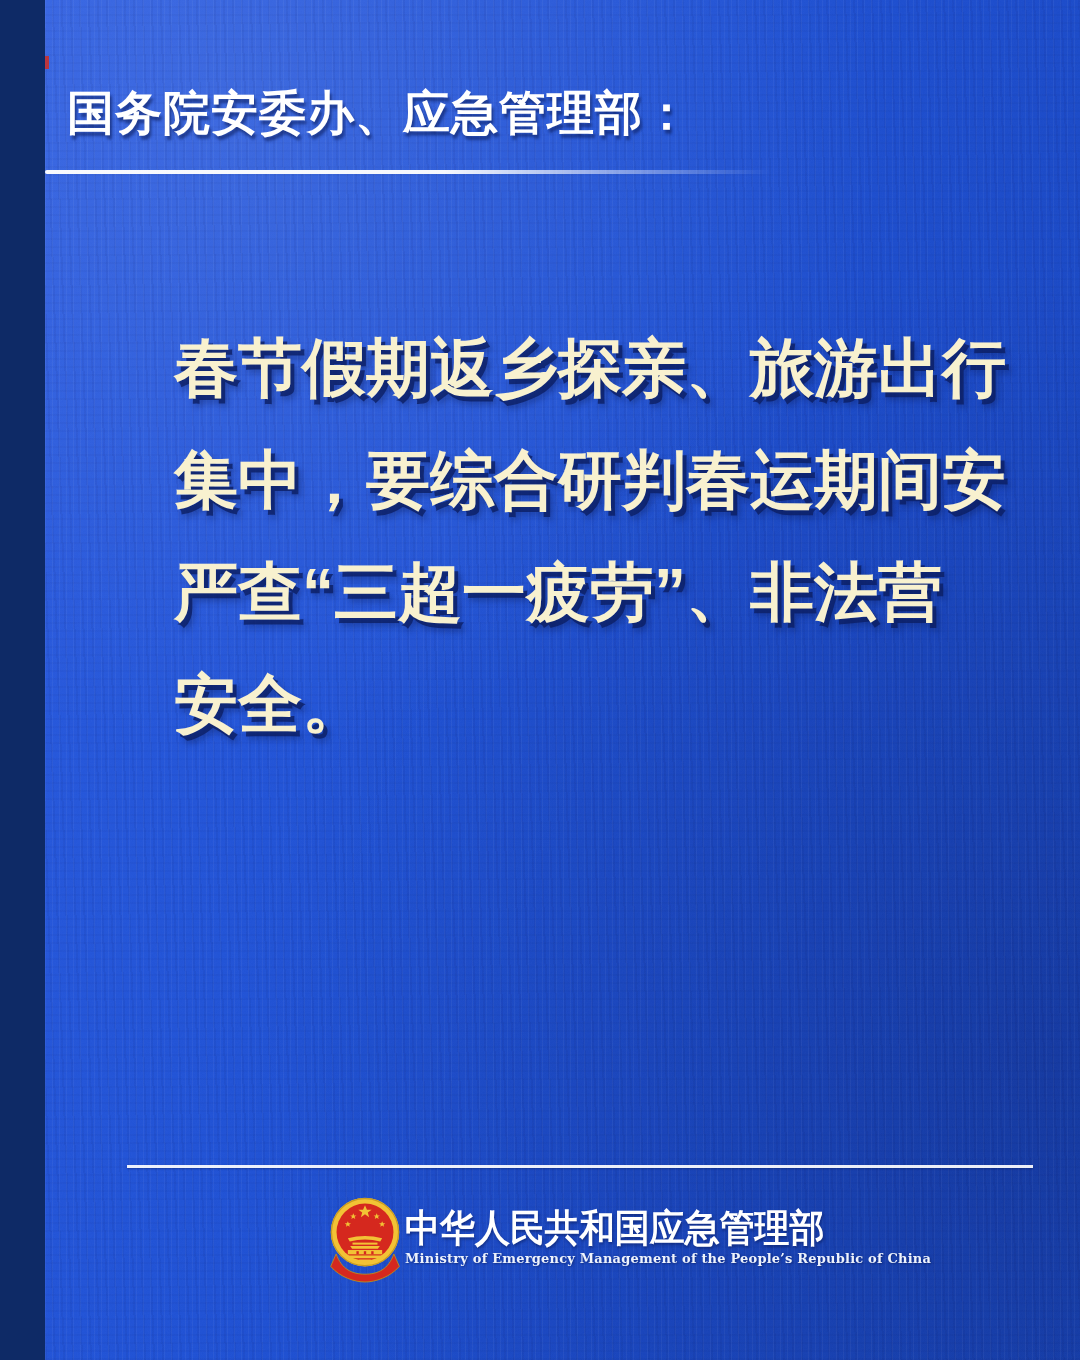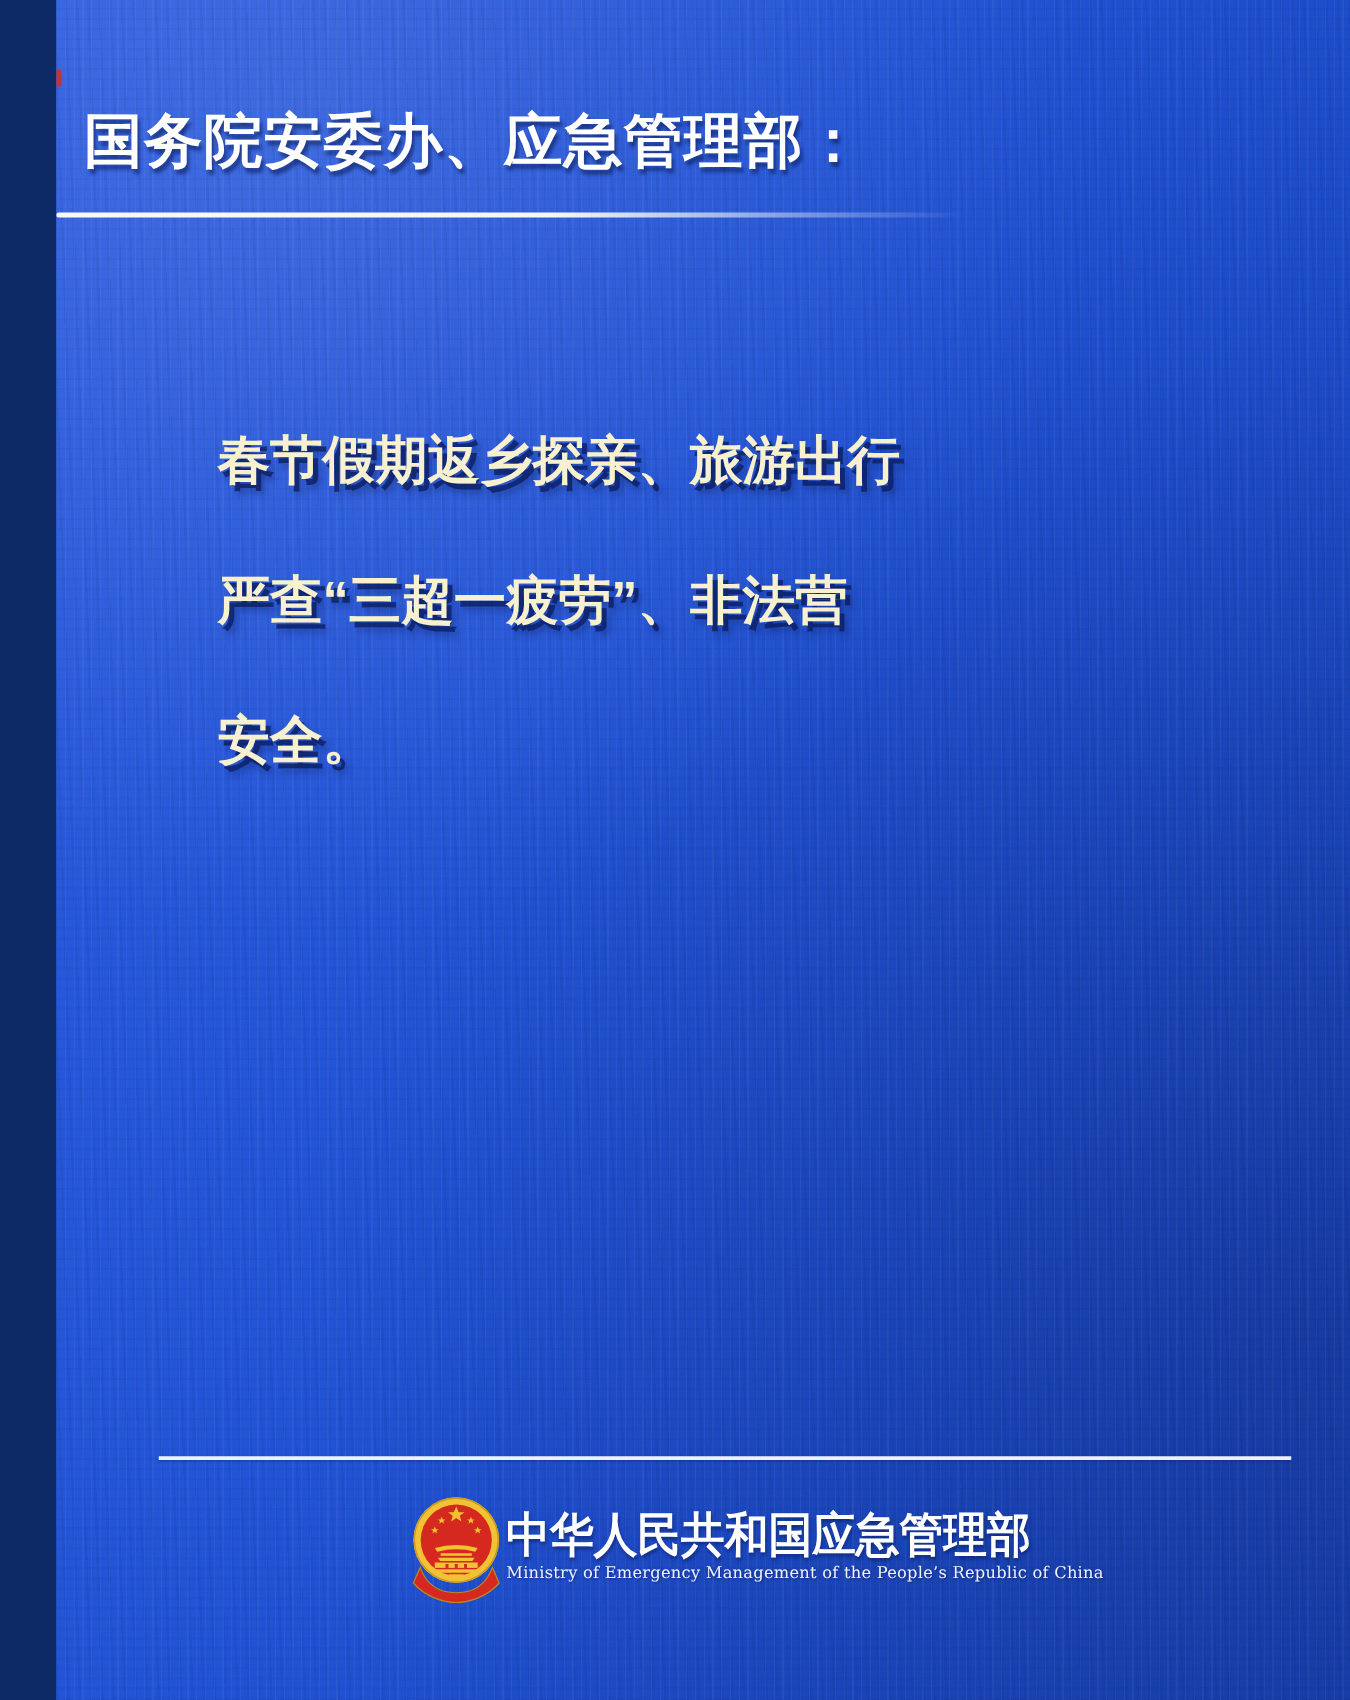--- a/index.html
+++ b/index.html
@@ -32,42 +32,42 @@
     color:#ffffff;white-space:nowrap;
     text-shadow:2px 4px 3px rgba(8,22,80,0.55);
   }
   .header-underline{
     position:absolute;left:0;top:170px;width:727px;height:4px;
     background:linear-gradient(90deg, rgba(255,255,255,0.96) 0%, rgba(255,255,255,0.95) 55%, rgba(255,255,255,0) 100%);
     border-radius:2px;
   }
   .body-block{
     position:absolute;left:129px;top:312px;width:840px;
-    font-size:42px;line-height:112px;font-weight:800;
+    font-size:64px;line-height:112px;font-weight:800;
     color:#f8f1cf;white-space:nowrap;
     text-shadow:4px 5px 0 rgba(12,30,98,0.78), 6px 8px 6px rgba(8,20,70,0.35);
   }
   .footer-line{
     position:absolute;left:82px;top:1165px;width:906px;height:3px;
     background:rgba(255,255,255,0.92);
     box-shadow:0 1px 2px rgba(10,25,90,0.4);
   }
   .emblem{
     position:absolute;left:281px;top:1196px;width:78px;height:94px;
   }
   .footer-cn{
     position:absolute;left:360px;top:1203px;
     font-size:38px;font-weight:800;color:#ffffff;white-space:nowrap;
     transform:scaleX(.92);transform-origin:left center;
     text-shadow:1px 2px 3px rgba(8,22,80,0.5);
   }
   .footer-en{
     position:absolute;left:360px;top:1251px;
     font-family:"DejaVu Serif","Liberation Serif",serif;
-    font-size:13px;font-weight:400;letter-spacing:.2px;
+    font-size:13px;font-weight:700;letter-spacing:.2px;
     color:#eef3fc;white-space:nowrap;
     text-shadow:1px 1px 2px rgba(8,22,80,0.5);
   }
 </style>
 </head>
 <body>
 
 <div class="poster">
 
   <div class="tex tex-ribs"></div>
@@ -81,20 +81,21 @@
   </svg>
 
   <div class="edge-mark"></div>
 
   <div class="header-title">国务院安委办、应急管理部：</div>
 
   <div class="header-underline"></div>
 
   <div class="body-block">
     <div>春节假期返乡探亲、旅游出行</div>
+    <div>集中，要综合研判春运期间安</div>
     <div>严查“三超一疲劳”、非法营</div>
     <div>安全。</div>
   </div>
 
   <div class="footer-line"></div>
 
   <svg class="emblem" viewBox="0 0 100 120" aria-hidden="true">
     <defs>
       <path id="st" d="M0,-10 L2.94,-3.09 10,-3.09 4.26,1.18 6.18,8.09 0,3.8 -6.18,8.09 -4.26,1.18 -10,-3.09 -2.94,-3.09 Z"></path>
     </defs>

